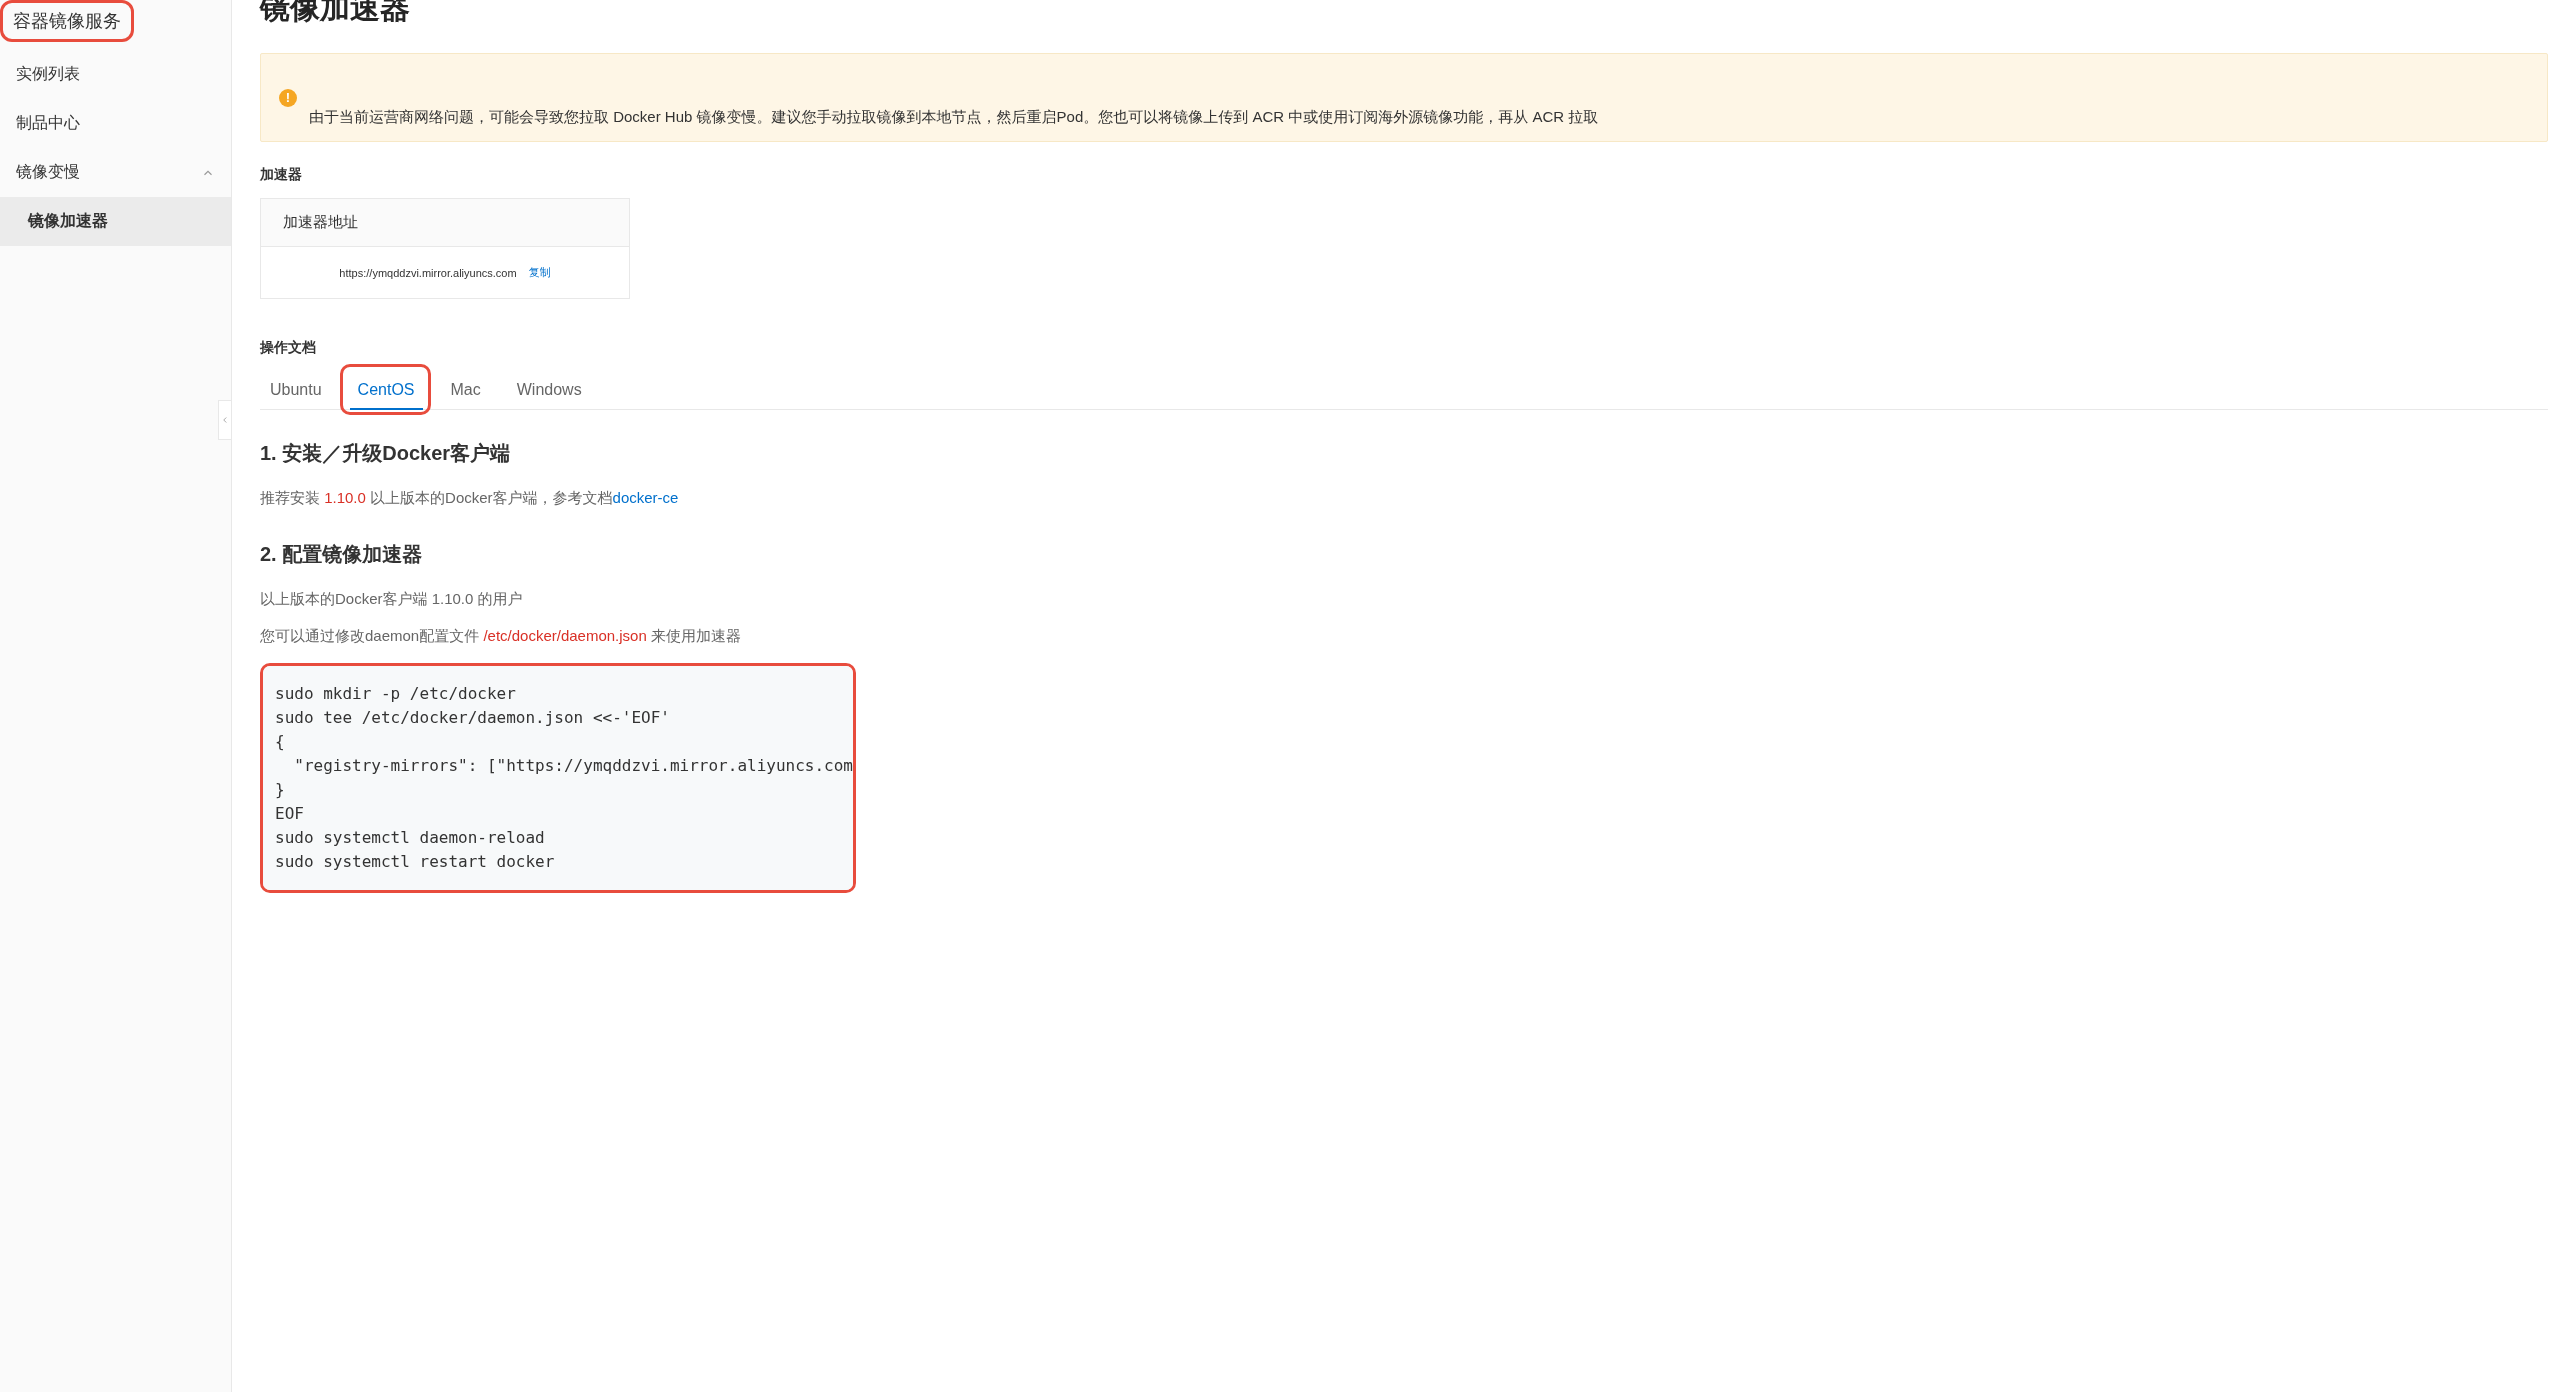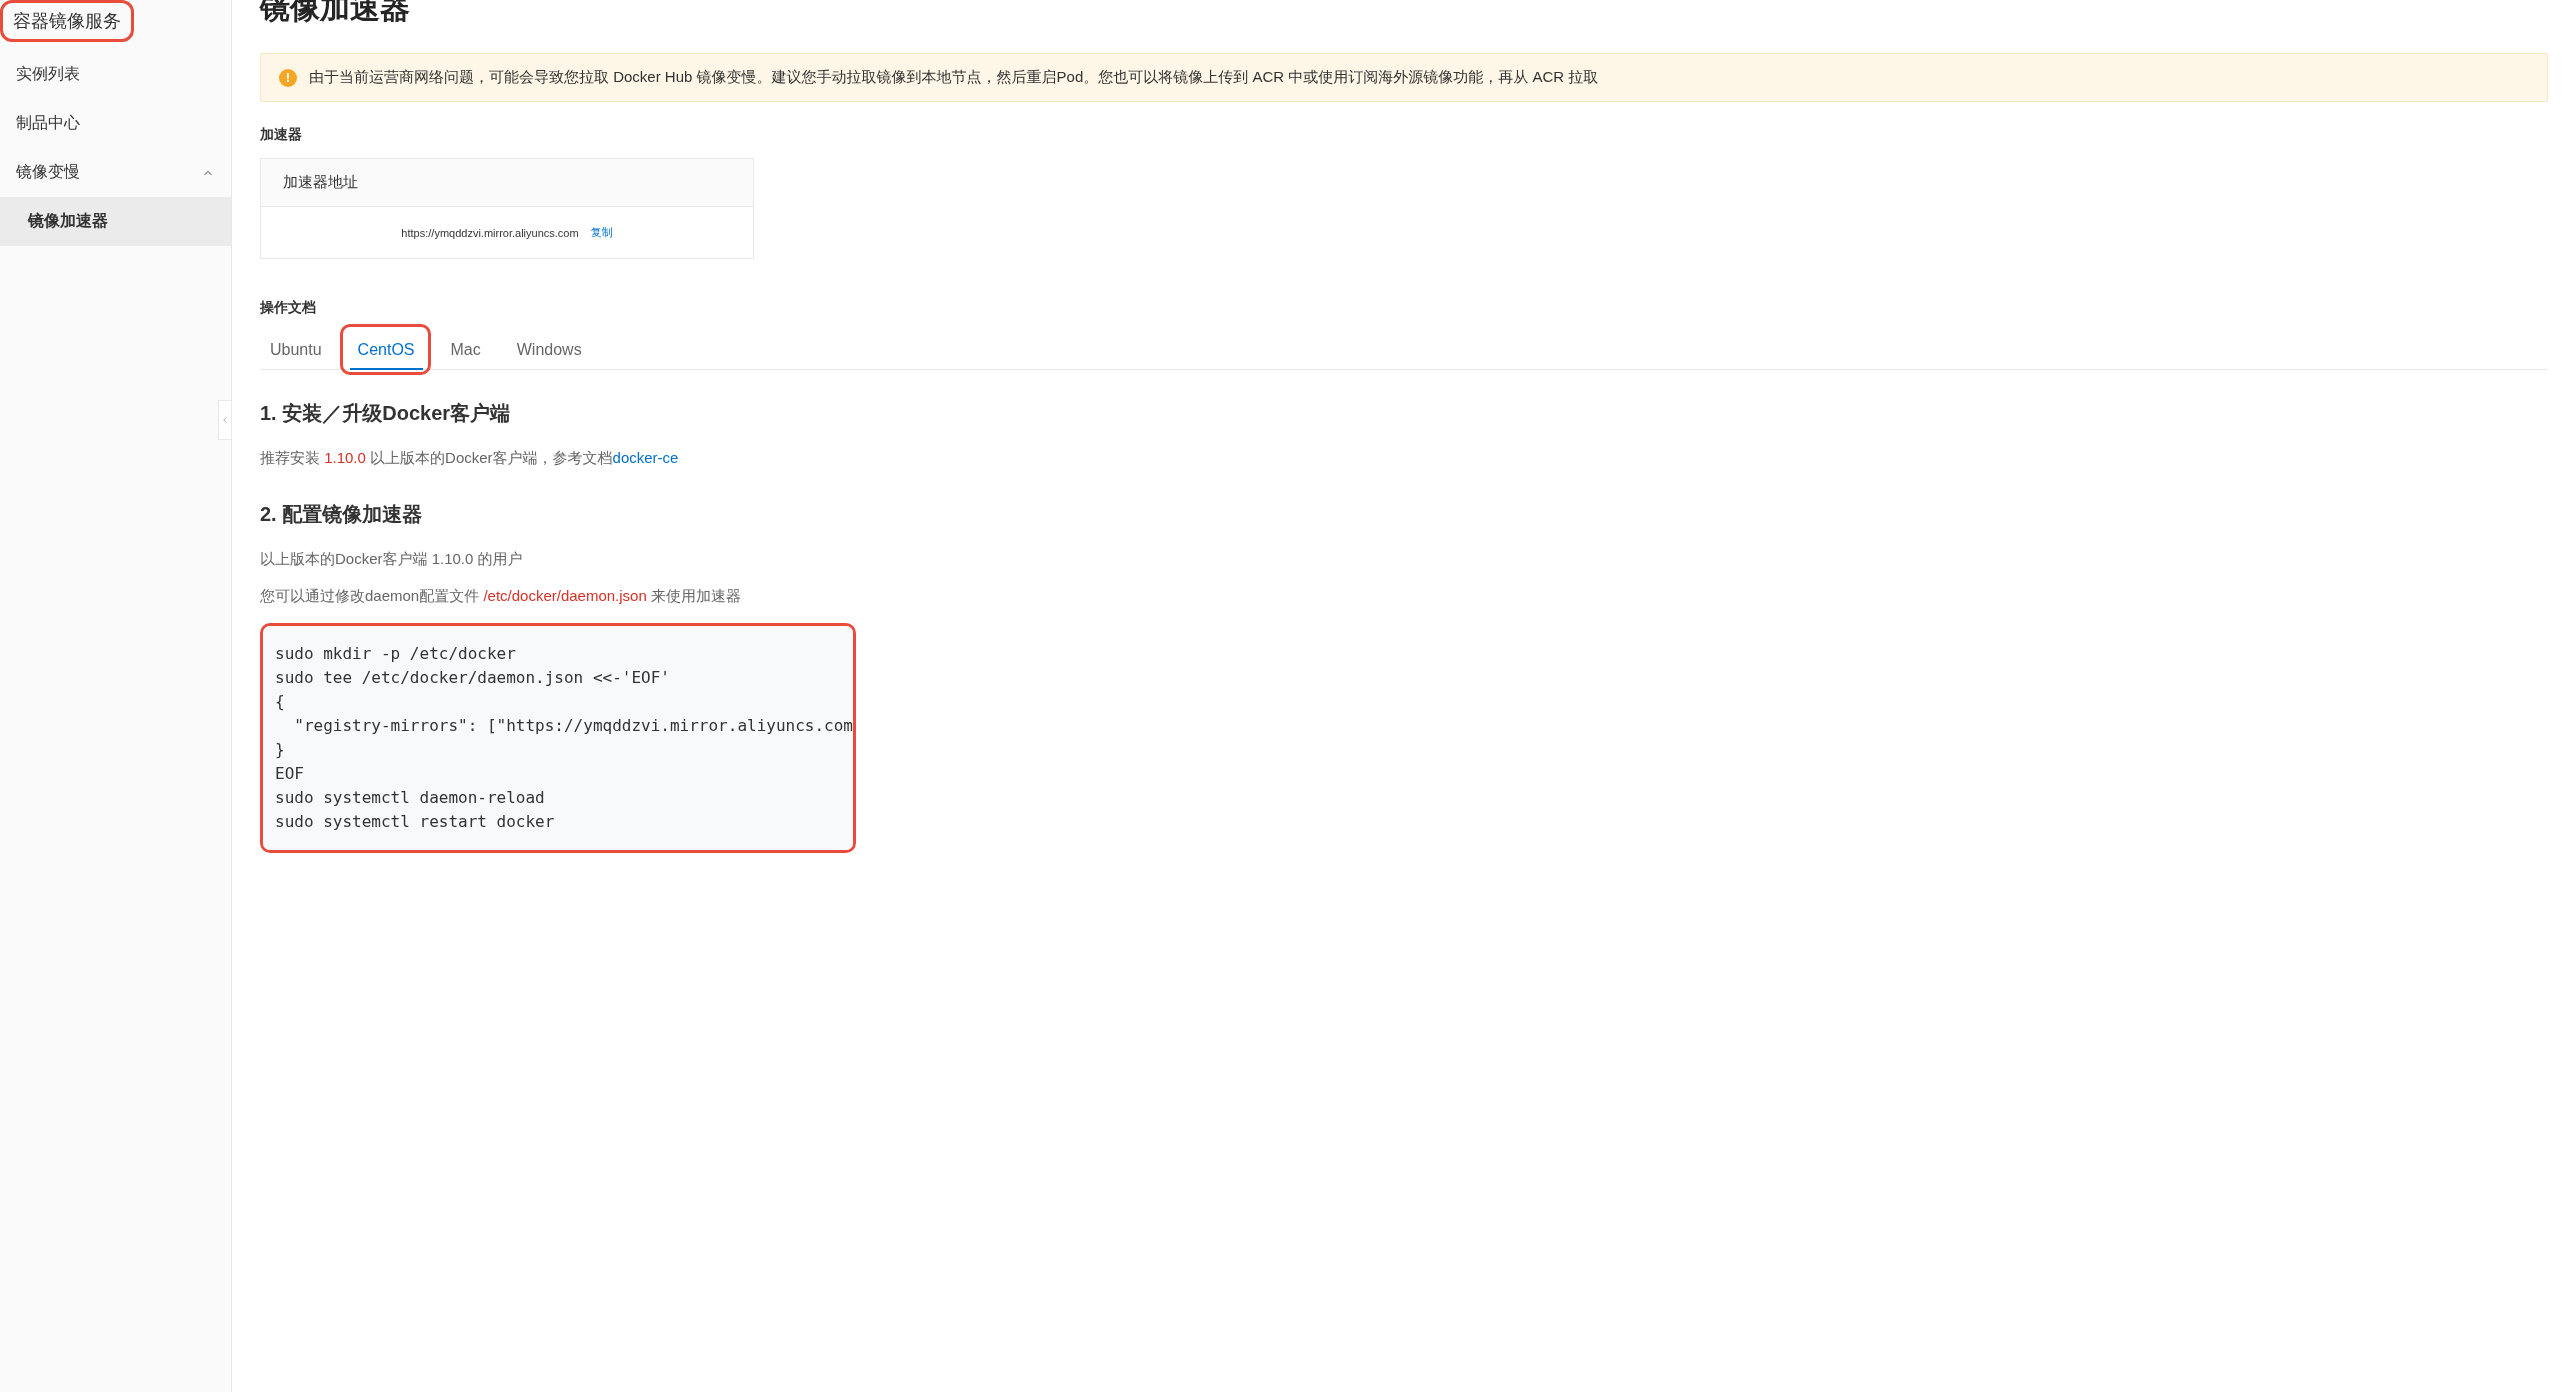--- a/index.html
+++ b/index.html
@@ -109,30 +109,31 @@
       justify-content: center;
       font-size: 13px;
       font-weight: bold;
       flex-shrink: 0;
     }
     .alert-text {
       font-size: 15px;
       color: #333;
       white-space: nowrap;
       overflow: hidden;
+      margin-top: 40px;
     }
     .section-heading {
       font-size: 14px;
       font-weight: 700;
       color: #333;
       margin-bottom: 14px;
     }
     .accel-box {
       border: 1px solid #e8e8e8;
-      width: 494px;
+      width: 370px;
       margin-bottom: 40px;
     }
     .accel-header {
       background: #fafafa;
       padding: 14px 22px;
       font-size: 15px;
       color: #333;
       border-bottom: 1px solid #e8e8e8;
     }
     .accel-body {

